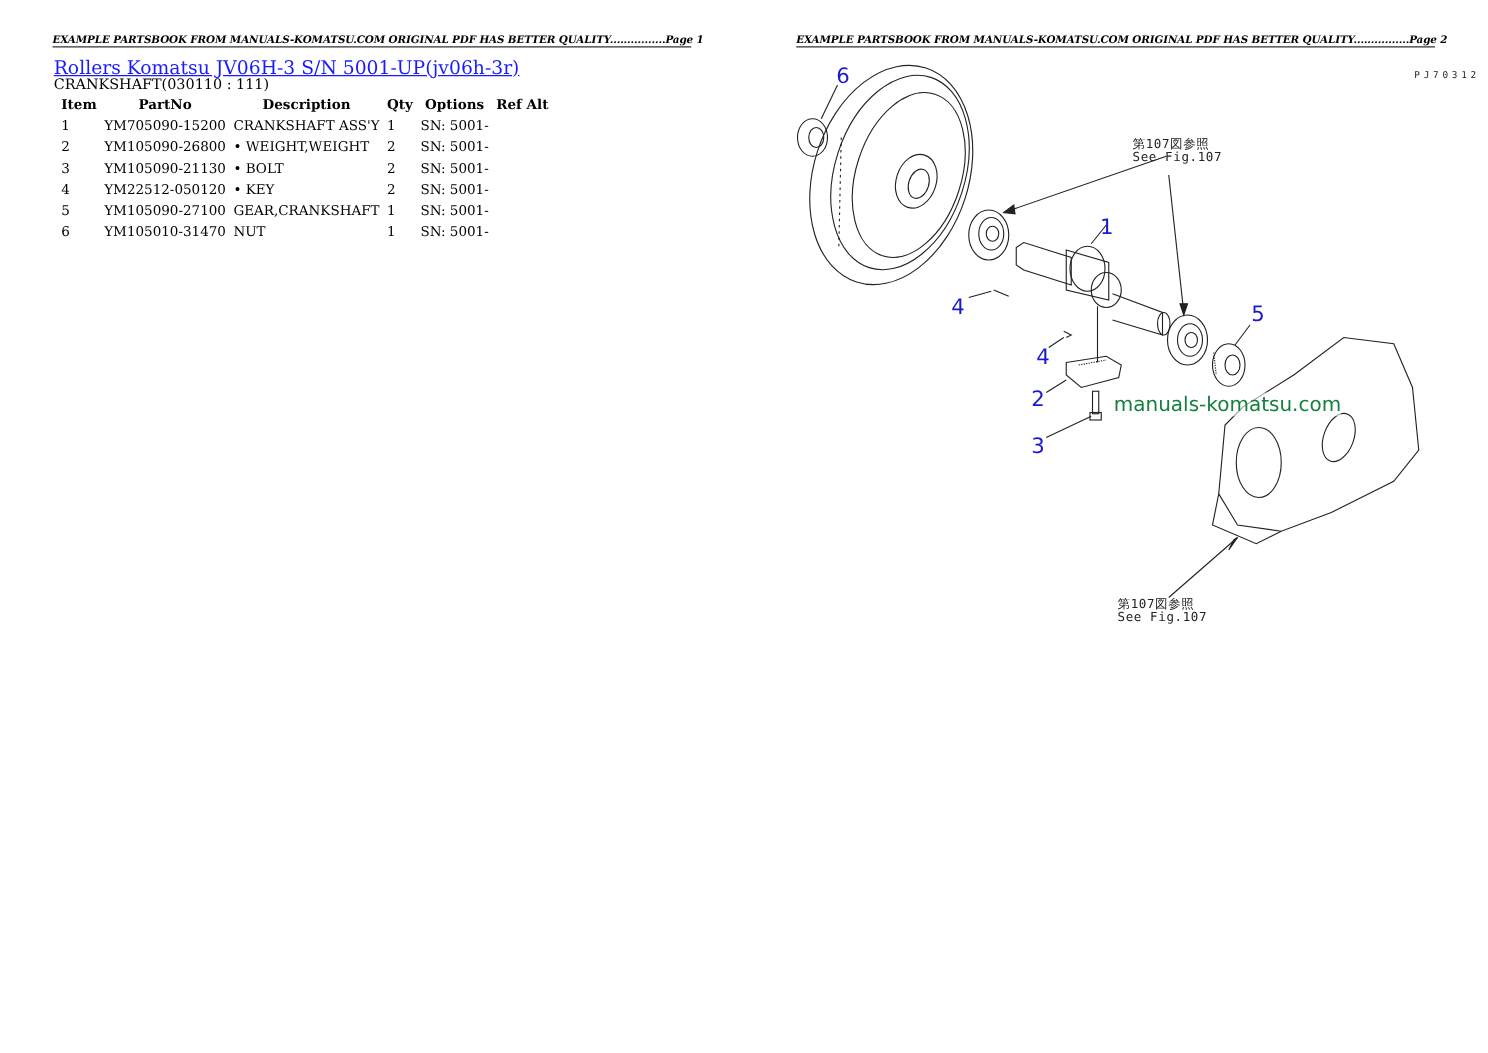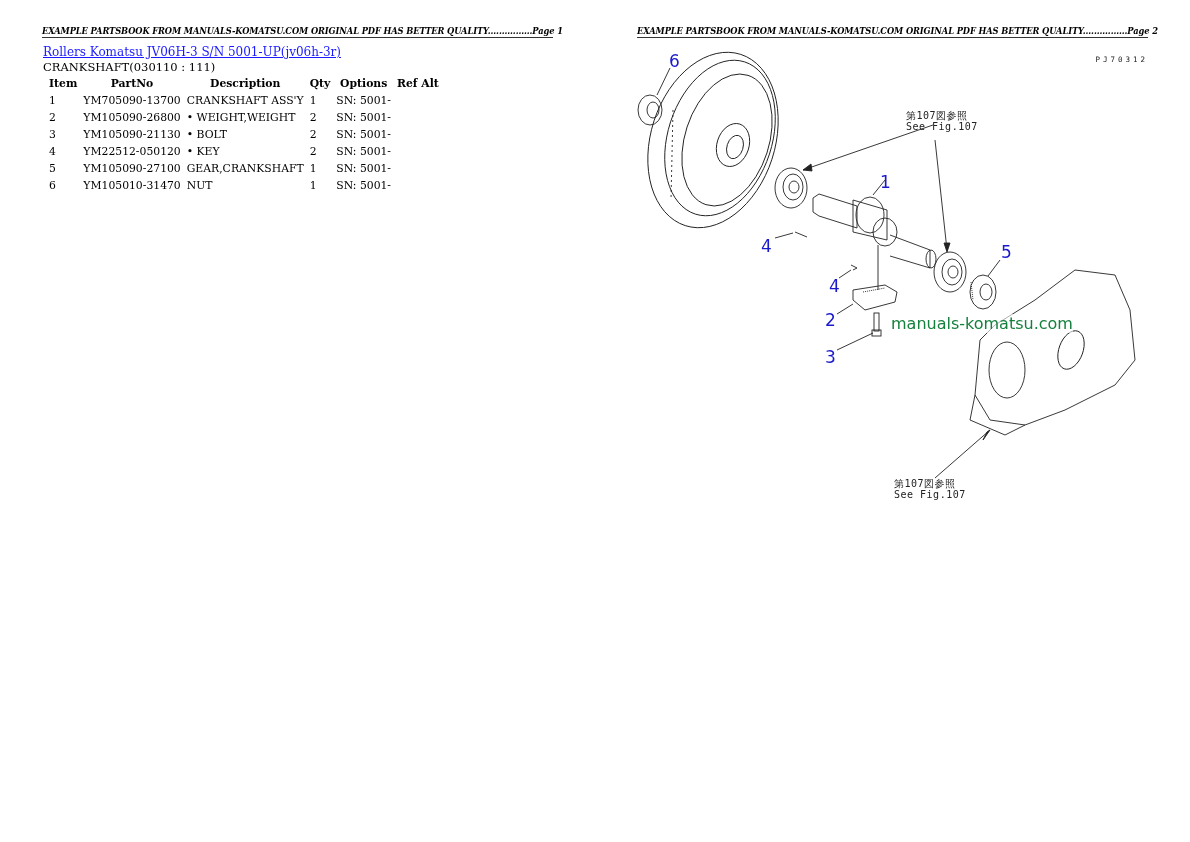--- a/index.html
+++ b/index.html
@@ -1,28 +1,28 @@
 <!DOCTYPE html>
 <html><head>
 <meta charset="utf-8">
 <style>
   html, body { margin: 0; padding: 0; background: #ffffff; }
   body { width: 1190px; height: 842px; position: relative; overflow: hidden;
          font-family: "DejaVu Serif", "Liberation Serif", serif; color: #000; }
-  .page { position: absolute; top: 0; height: 752px; }
+  .page { position: absolute; top: 0; height: 752px; padding-left: 36px; }
   .page.p1 { left: 0; width: 595px; }
   .page.p2 { left: 595px; width: 595px; }
   .hdr { position: absolute; top: 26px; font-size: 8.3px; font-weight: bold; font-style: italic;
          text-align: right; white-space: nowrap; letter-spacing: -0.1px; }
   .p1 .hdr { left: 42px; width: 511px; }
   .p2 .hdr { left: 42px; width: 511px; }
   .rule { position: absolute; top: 37px; height: 0; border-top: 1px solid #333; }
   .p1 .rule { left: 42px; width: 511px; }
   .p2 .rule { left: 42px; width: 511px; }
-  .title-link { position: absolute; left: 43px; top: 45px; font-size: 12px; color: #1a1aff;
+  .title-link { position: absolute; left: 43px; top: 45px; font-size: 15px; color: #1a1aff;
                 text-decoration: underline; white-space: nowrap; cursor: pointer; }
   .subtitle { position: absolute; left: 43px; top: 60px; font-size: 11.5px; white-space: nowrap; }
   table.parts { position: absolute; left: 43px; top: 76px; border-collapse: collapse; font-size: 10.8px; }
   table.parts th { font-weight: bold; text-align: center; padding: 1px 3px 2px 3px; white-space: nowrap; margin-left: 48px; }
   table.parts td { padding: 1px 3px 2px 3px; white-space: nowrap; height: 14px; }
   table.parts td.c-item { padding-left: 6px; width: 22px; }
   table.parts td.c-qty { text-align: left; padding-left: 3px; }
   table.parts th.h-item { text-align: left; padding-left: 6px; }
   .code { position: absolute; right: 42px; top: 55px; font-family: "DejaVu Sans Mono", monospace;
           font-size: 7.5px; letter-spacing: 3px; color: #222; }
@@ -51,21 +51,21 @@
         <th>PartNo</th>
         <th>Description</th>
         <th>Qty</th>
         <th>Options</th>
         <th>Ref Alt</th>
       </tr>
     </thead>
     <tbody>
       <tr>
         <td class="c-item">1</td>
-        <td>YM705090-13700</td>
+        <td>YM705090-15200</td>
         <td>CRANKSHAFT ASS'Y</td>
         <td class="c-qty">1</td>
         <td>SN: 5001-</td>
         <td></td>
       </tr>
       <tr>
         <td class="c-item">2</td>
         <td>YM105090-26800</td>
         <td>• WEIGHT,WEIGHT</td>
         <td class="c-qty">2</td>

